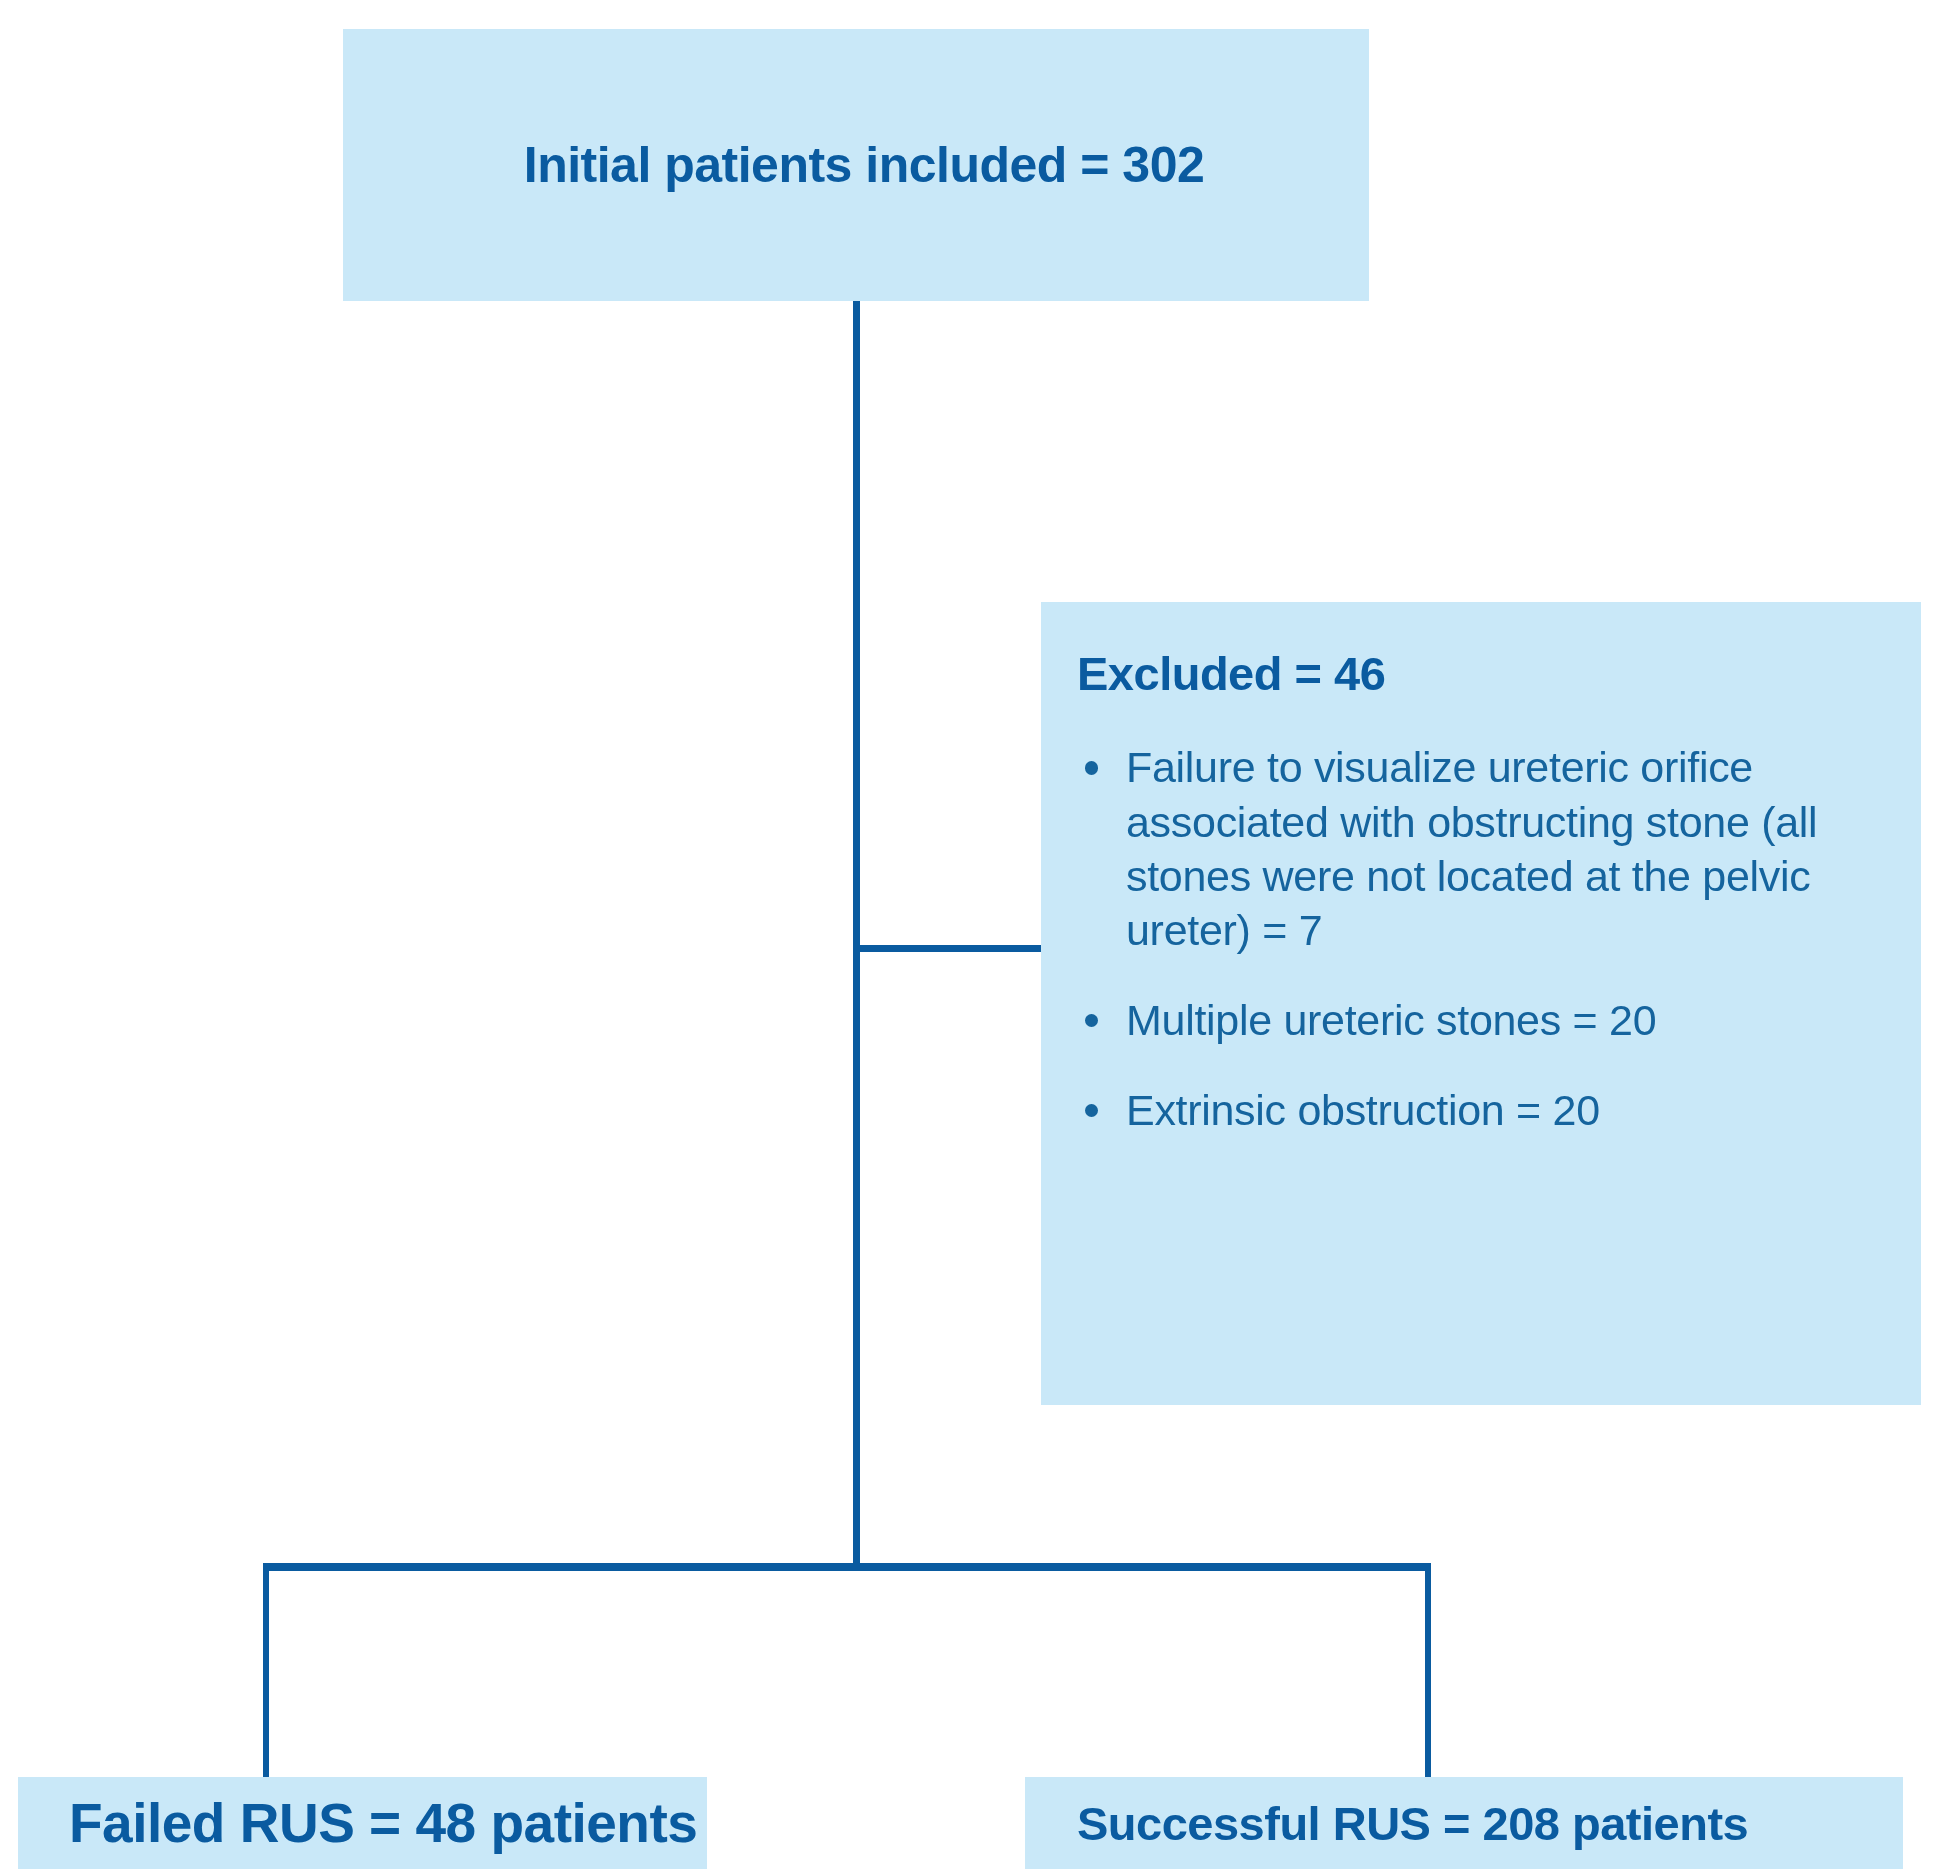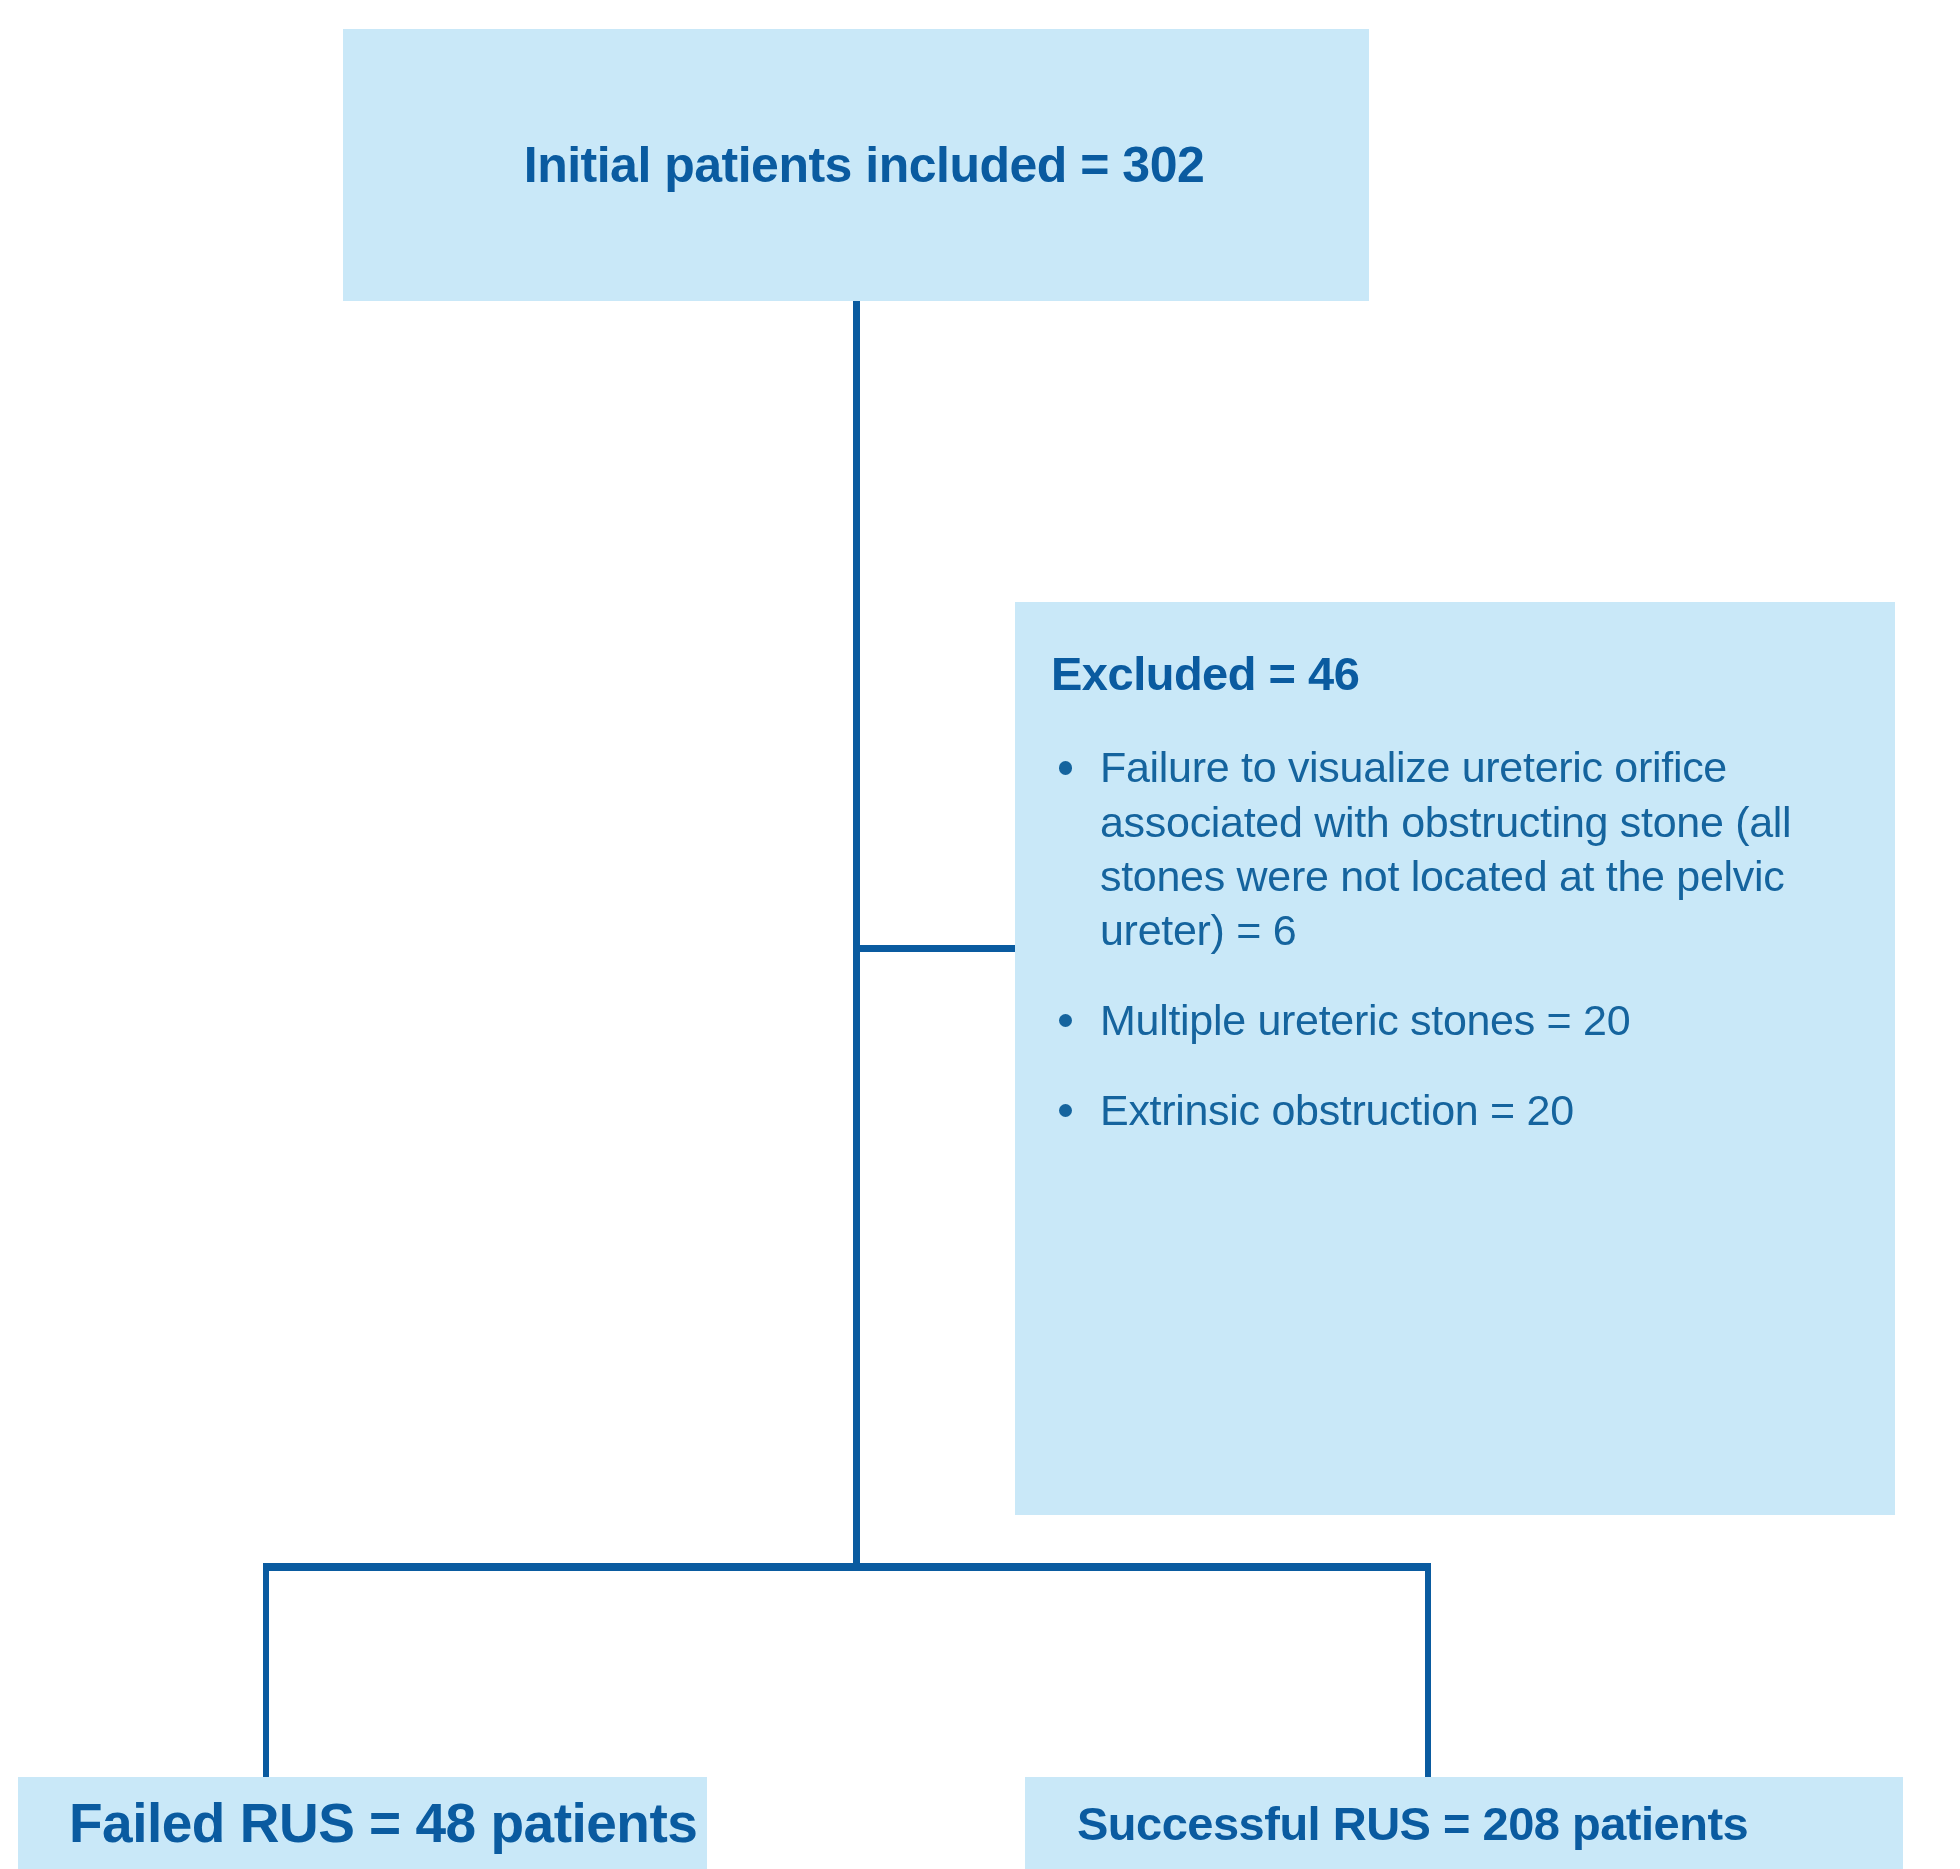--- a/index.html
+++ b/index.html
@@ -51,24 +51,24 @@
     align-items: center;
     justify-content: center;
     padding-left: 16px;
   }
   #box-initial .box-title {
     font-size: 50px;
     text-align: center;
   }
 
   #box-excluded {
-    left: 1015px;
+    left: 1041px;
     top: 602px;
     width: 880px;
-    height: 913px;
+    height: 803px;
     padding: 47px 32px 28px 36px;
   }
   #box-excluded .box-title {
     font-size: 47px;
     margin: 0 0 42px 0;
     line-height: 1.05;
   }
   #excluded-list {
     list-style: none;
     margin: 0;
@@ -135,21 +135,21 @@
 
   <div class="box" id="box-initial">
     <div class="box-title">Initial patients included = 302</div>
   </div>
 
   <div class="box" id="box-excluded">
     <div class="box-title">Excluded = 46</div>
     <ul id="excluded-list">
       <li>
         <span class="bullet"></span>
-        <span>Failure to visualize ureteric orifice associated with obstructing stone (all stones were not located at the pelvic ureter) = 6</span>
+        <span>Failure to visualize ureteric orifice associated with obstructing stone (all stones were not located at the pelvic ureter) = 7</span>
       </li>
       <li>
         <span class="bullet"></span>
         <span>Multiple ureteric stones = 20</span>
       </li>
       <li>
         <span class="bullet"></span>
         <span>Extrinsic obstruction = 20</span>
       </li>
     </ul>

